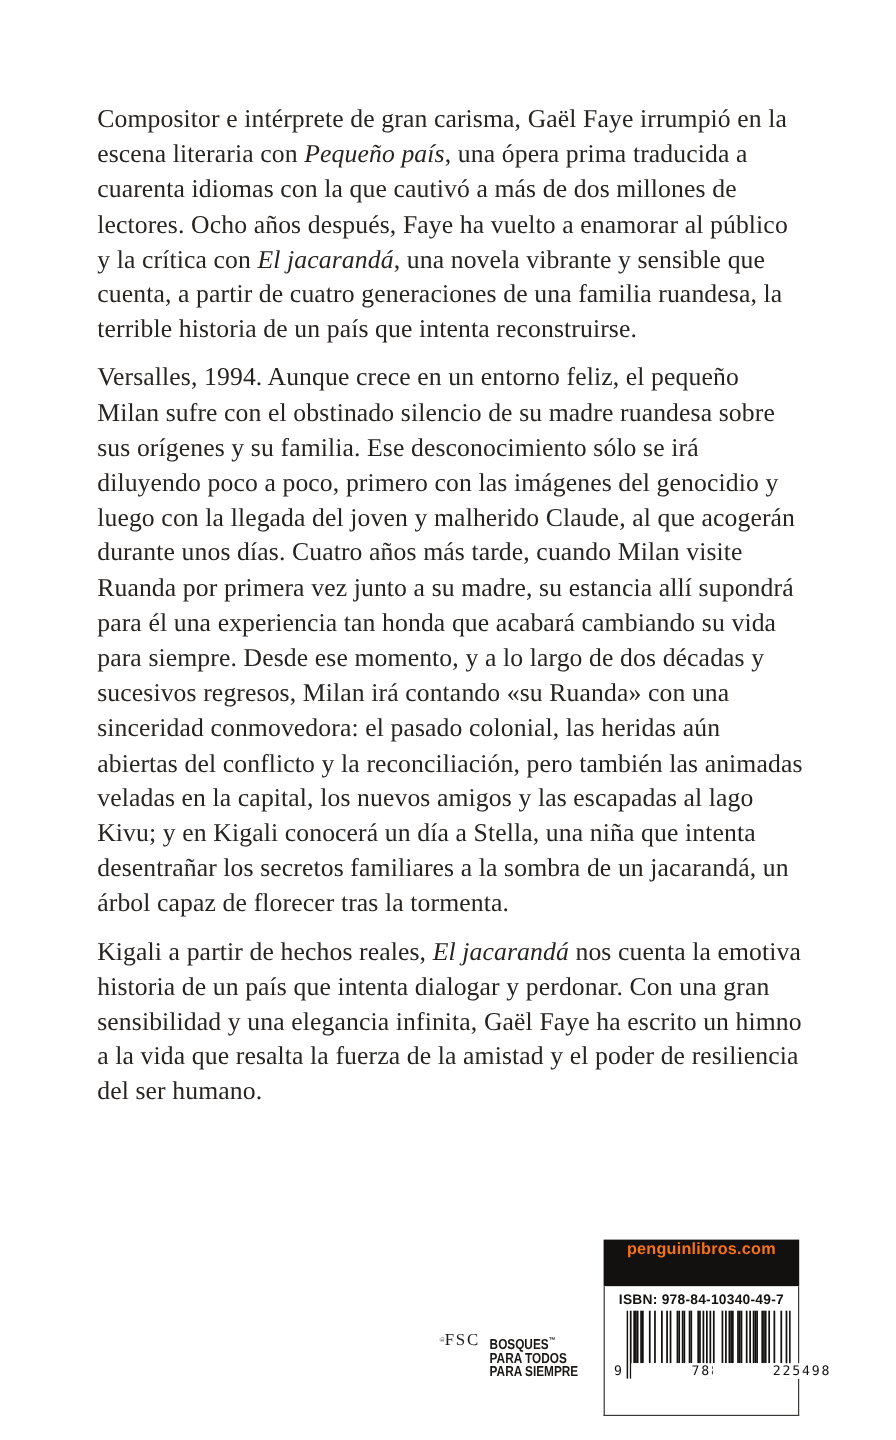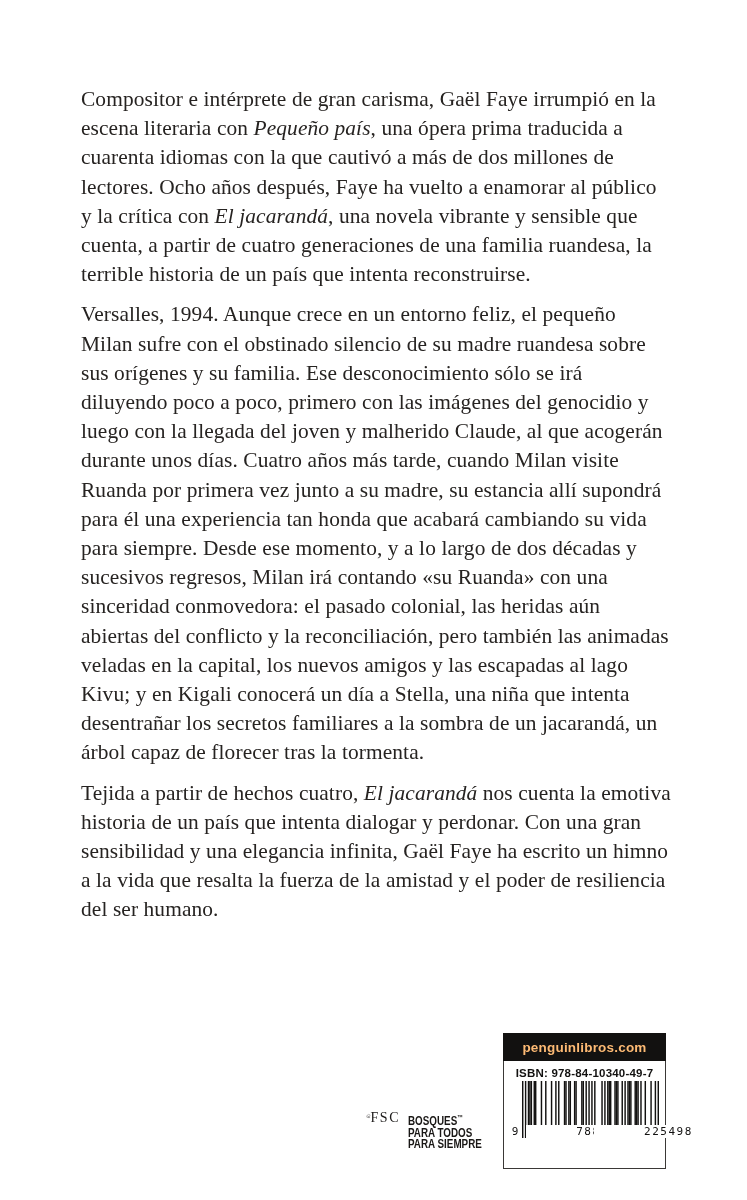--- a/index.html
+++ b/index.html
@@ -62,23 +62,23 @@
     white-space:nowrap;
     color:#191715;
   }
   .fsc-claim .tm{font-size:7px;vertical-align:super;font-weight:700;}
   
   .barcode-block{
     position:absolute;left:503px;top:1033px;width:163px;
     font-family:"Liberation Sans", sans-serif;
   }
   .site-banner{
-    background:#121110;color:#fdba74;
-    height:28px;
-    display:flex;align-items:center;justify-content:center;
+    background:#121110;color:#f97316;
+    height:39px;
+    display:flex;justify-content:center;
     font-weight:bold;font-size:13.5px;letter-spacing:0.2px;
   }
   .bc-body{
     background:#ffffff;
     border:1px solid #3a3836;border-top:none;
     box-sizing:border-box;
     padding:6px 6px 5px 6px;
     height:108px;
     position:relative;
   }
@@ -106,21 +106,21 @@
 </style>
 </head>
 <body>
 
 <div class="page">
 
   <div class="text-col">
     <div>
         <p><span>Compositor e intérprete de gran carisma, Gaël Faye irrumpió en la escena literaria con </span><em>Pequeño país</em><span>, una ópera prima traducida a cuarenta idiomas con la que cautivó a más de dos millones de lectores. Ocho años después, Faye ha vuelto a enamorar al público y la crítica con </span><em>El jacarandá</em><span>, una novela vibrante y sensible que cuenta, a partir de cuatro generaciones de una familia ruandesa, la terrible historia de un país que intenta reconstruirse.</span></p>
         <p><span>Versalles, 1994. Aunque crece en un entorno feliz, el pequeño Milan sufre con el obstinado silencio de su madre ruandesa sobre sus orígenes y su familia. Ese desconocimiento sólo se irá diluyendo poco a poco, primero con las imágenes del genocidio y luego con la llegada del joven y malherido Claude, al que acogerán durante unos días. Cuatro años más tarde, cuando Milan visite Ruanda por primera vez junto a su madre, su estancia allí supondrá para él una experiencia tan honda que acabará cambiando su vida para siempre. Desde ese momento, y a lo largo de dos décadas y sucesivos regresos, Milan irá contando «su Ruanda» con una sinceridad conmovedora: el pasado colonial, las heridas aún abiertas del conflicto y la reconciliación, pero también las animadas veladas en la capital, los nuevos amigos y las escapadas al lago Kivu; y en Kigali conocerá un día a Stella, una niña que intenta desentrañar los secretos familiares a la sombra de un jacarandá, un árbol capaz de florecer tras la tormenta.</span></p>
-        <p><span>Tejida a partir de hechos cuatro, </span><em>El jacarandá</em><span> nos cuenta la emotiva historia de un país que intenta dialogar y perdonar. Con una gran sensibilidad y una elegancia infinita, Gaël Faye ha escrito un himno a la vida que resalta la fuerza de la amistad y el poder de resiliencia del ser humano.</span></p>
+        <p><span>Kigali a partir de hechos reales, </span><em>El jacarandá</em><span> nos cuenta la emotiva historia de un país que intenta dialogar y perdonar. Con una gran sensibilidad y una elegancia infinita, Gaël Faye ha escrito un himno a la vida que resalta la fuerza de la amistad y el poder de resiliencia del ser humano.</span></p>
       </div>
   </div>
 
 
   <div class="fsc">
     <div class="fsc-left">
       <svg width="34" height="32" viewBox="0 0 34 32" aria-hidden="true">
         <g fill="none" stroke="#1d1b1a" stroke-width="2" stroke-linejoin="round" stroke-linecap="round">
           <path d="M2.5,15.5 C4,21 6,25.5 9.5,28.5 L14,22.5"></path>
           <path d="M17.5,19.6 C13.5,21 10,18 11.5,14.5 C8.5,11 11.5,6 15.5,7.2 C16,3.2 22,2.2 23.5,5.8 C27.5,4.2 31,8.2 28.8,11.8 C31.6,15 28.5,20 24.5,19.3 L24.5,25.5 L27.5,25.5 L27.5,28 L21.8,28 C21.3,25.2 20.5,25.2 20,28 L14.5,28 L14.5,25.5 L17.5,25.5 Z"></path>

